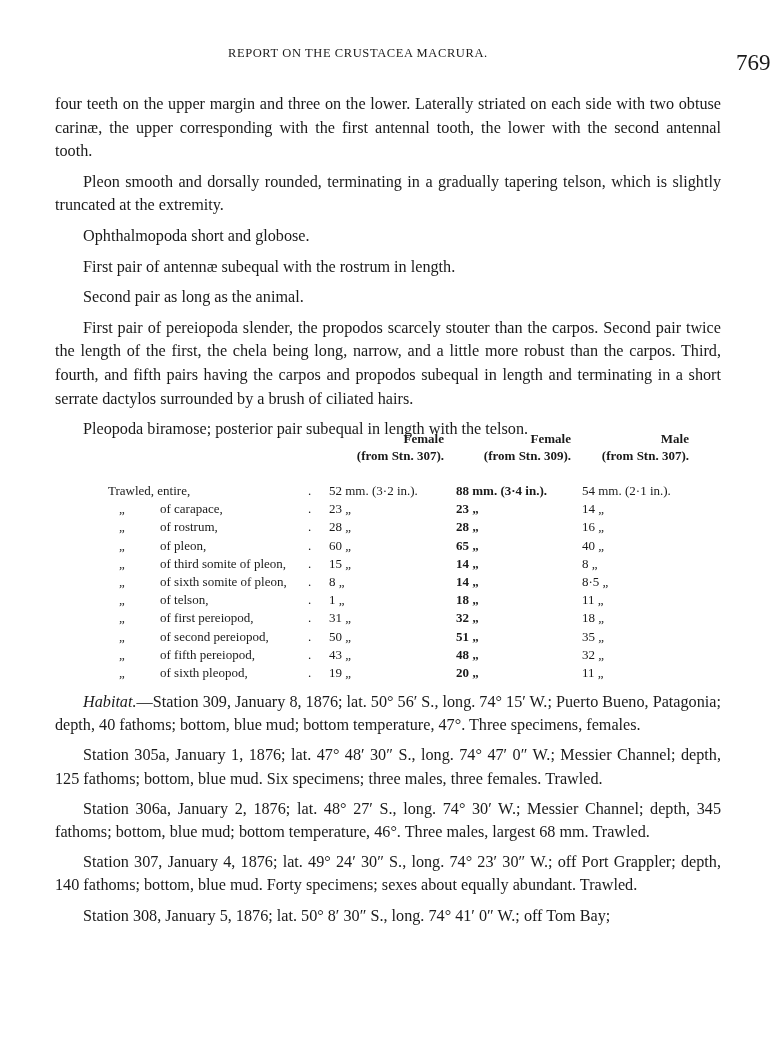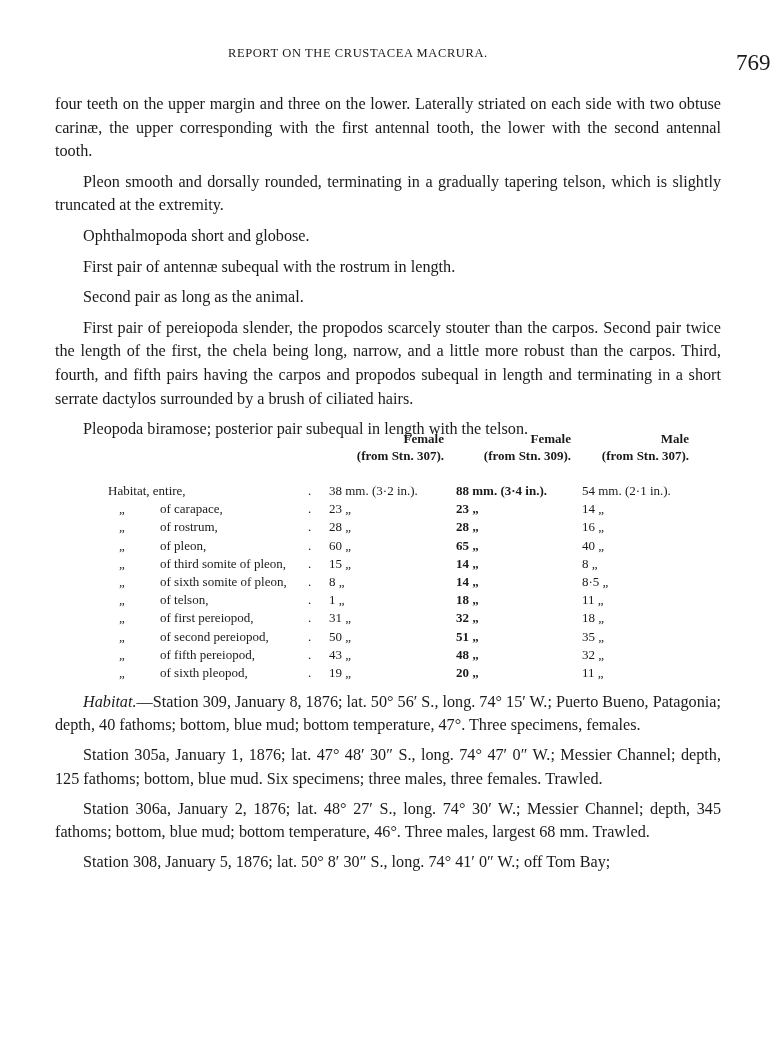--- a/index.html
+++ b/index.html
@@ -61,23 +61,23 @@
         <div>Female</div>
         <div>(from Stn. 309).</div>
       </div>
       <div class="th c3">
         <div>Male</div>
         <div>(from Stn. 307).</div>
       </div>
     </div>
 
     <div class="row">
-      <span class="label first">Habitat, entire,</span>
+      <span class="label first">Trawled, entire,</span>
       <span class="leader">.</span>
-      <span class="v1">38 mm. (3·2 in.).</span>
+      <span class="v1">52 mm. (3·2 in.).</span>
       <span class="v2">88 mm. (3·4 in.).</span>
       <span class="v3">54 mm. (2·1 in.).</span>
     </div>
     <div class="row">
       <span class="ditto">„</span>
       <span class="label">of carapace,</span>
       <span class="leader">.</span>
       <span class="v1">23  „</span>
       <span class="v2">23  „</span>
       <span class="v3">14  „</span>
@@ -153,16 +153,17 @@
       <span class="v1">19  „</span>
       <span class="v2">20  „</span>
       <span class="v3">11  „</span>
     </div>
   </div>
 
   <div class="habitat">
     <p class="p indent"><span class="hab-label">Habitat.</span><span>—Station 309, January 8, 1876; lat. 50° 56′ S., long. 74° 15′ W.; Puerto Bueno, Patagonia; depth, 40 fathoms; bottom, blue mud; bottom temperature, 47°. Three specimens, females.</span></p>
     <p class="p indent">Station 305a, January 1, 1876; lat. 47° 48′ 30″ S., long. 74° 47′ 0″ W.; Messier Channel; depth, 125 fathoms; bottom, blue mud. Six specimens; three males, three females. Trawled.</p>
     <p class="p indent">Station 306a, January 2, 1876; lat. 48° 27′ S., long. 74° 30′ W.; Messier Channel; depth, 345 fathoms; bottom, blue mud; bottom temperature, 46°. Three males, largest 68 mm. Trawled.</p>
+    <p class="p indent">Station 307, January 4, 1876; lat. 49° 24′ 30″ S., long. 74° 23′ 30″ W.; off Port Grappler; depth, 140 fathoms; bottom, blue mud. Forty specimens; sexes about equally abundant. Trawled.</p>
     <p class="p indent last">Station 308, January 5, 1876; lat. 50° 8′ 30″ S., long. 74° 41′ 0″ W.; off Tom Bay;</p>
   </div>
 
 </div>
 
 </body></html>

